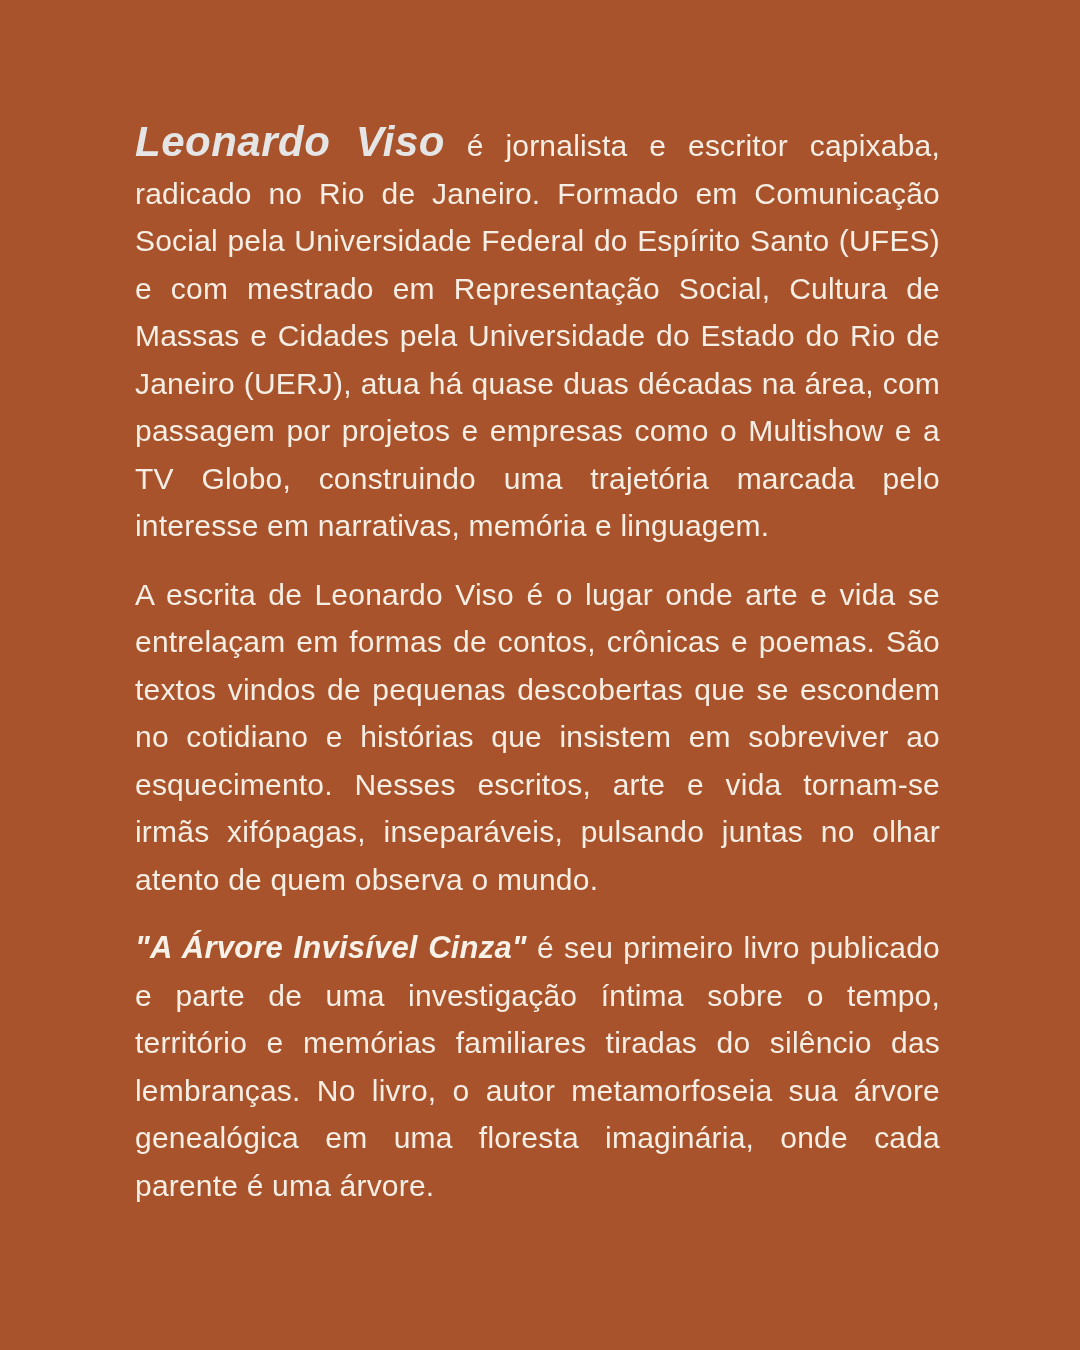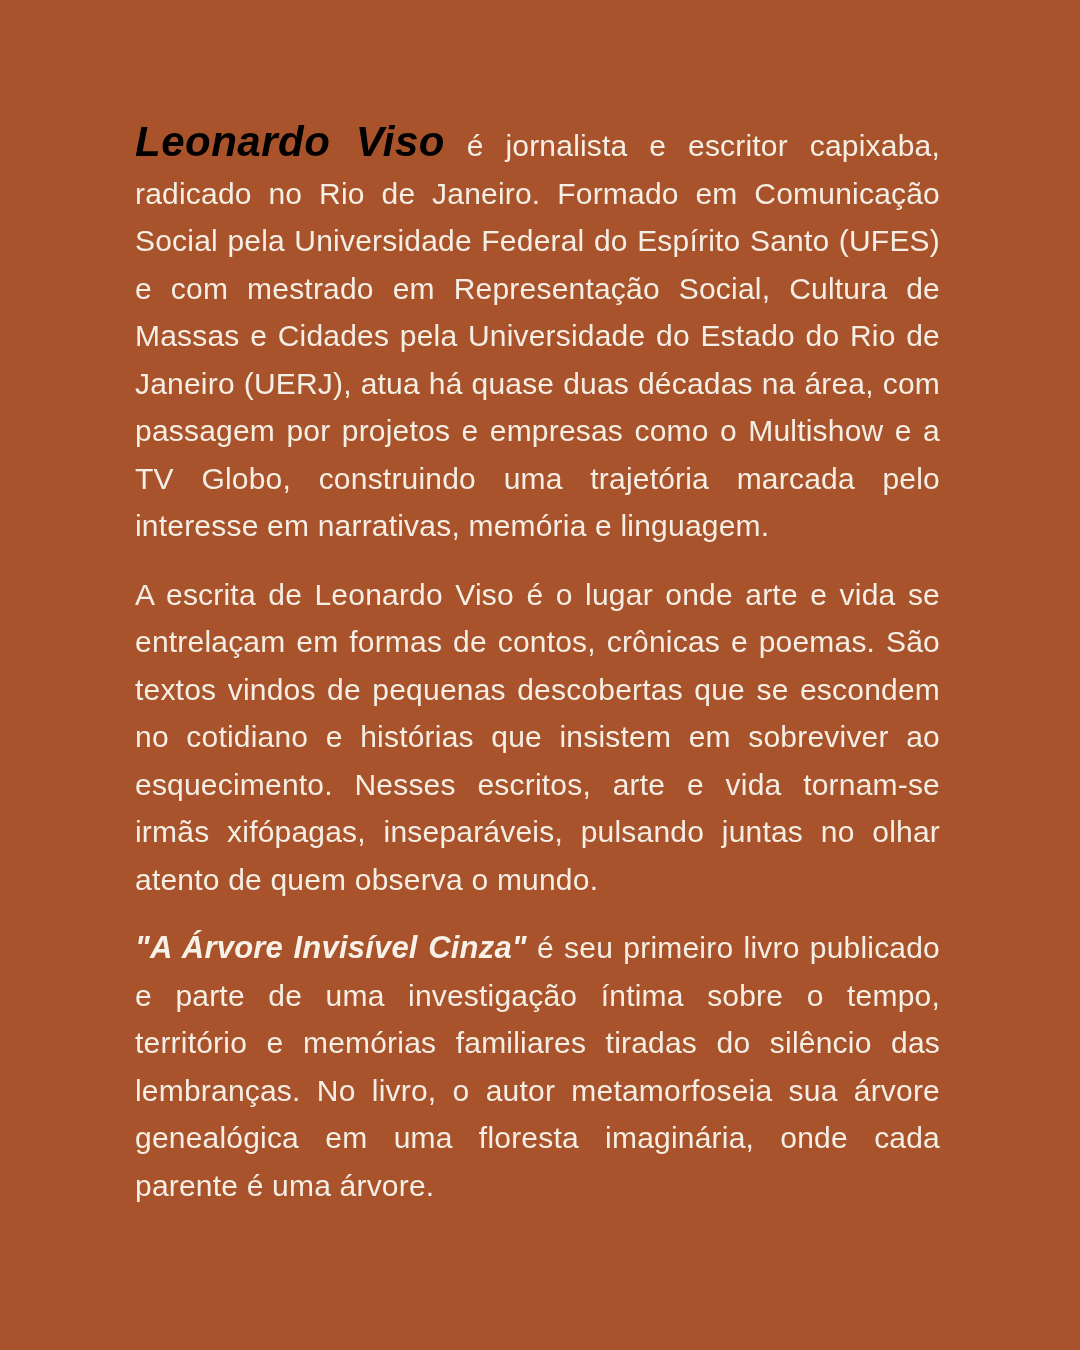--- a/index.html
+++ b/index.html
@@ -26,21 +26,21 @@
     line-height: 47.5px;
     color: #F5EEE4;
     text-align: justify;
     letter-spacing: 0.2px;
   }
   .author-name {
     font-size: 42px;
     font-weight: bold;
     font-style: italic;
     letter-spacing: 0.5px;
-    color: #000000;
+    color: #e5e5e5;
   }
   .book-title {
     font-size: 31px;
     font-weight: bold;
     font-style: italic;
     color: #F7F1E8;
   }
 </style>
 </head>
 <body>

